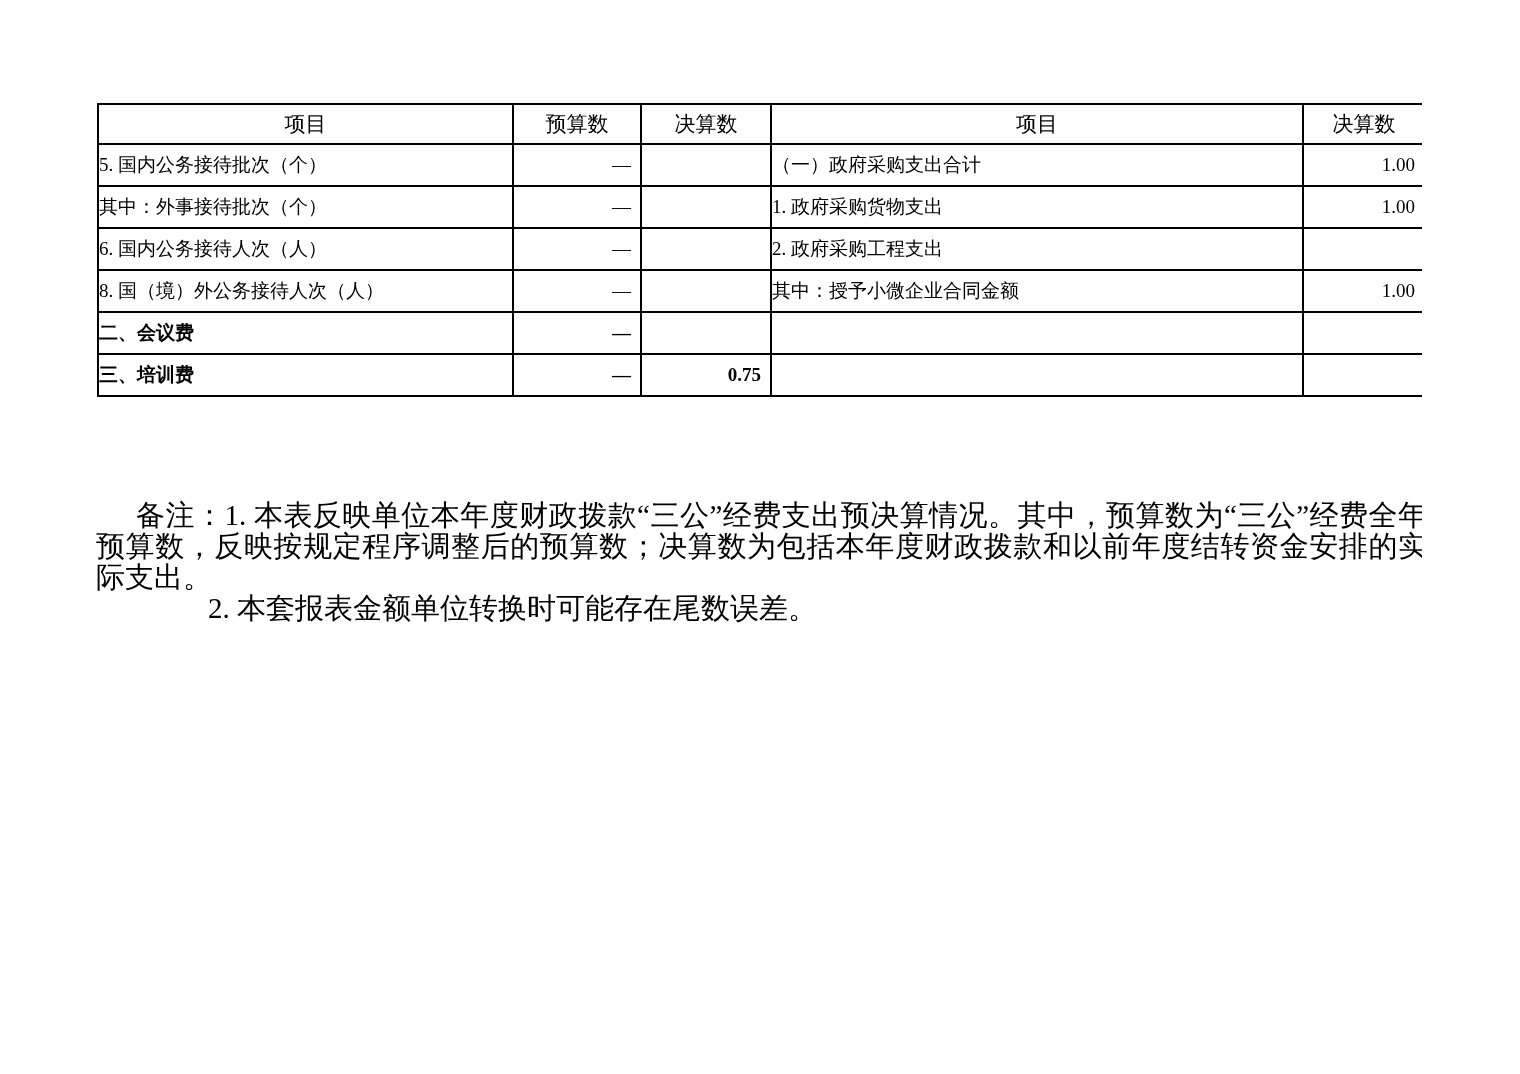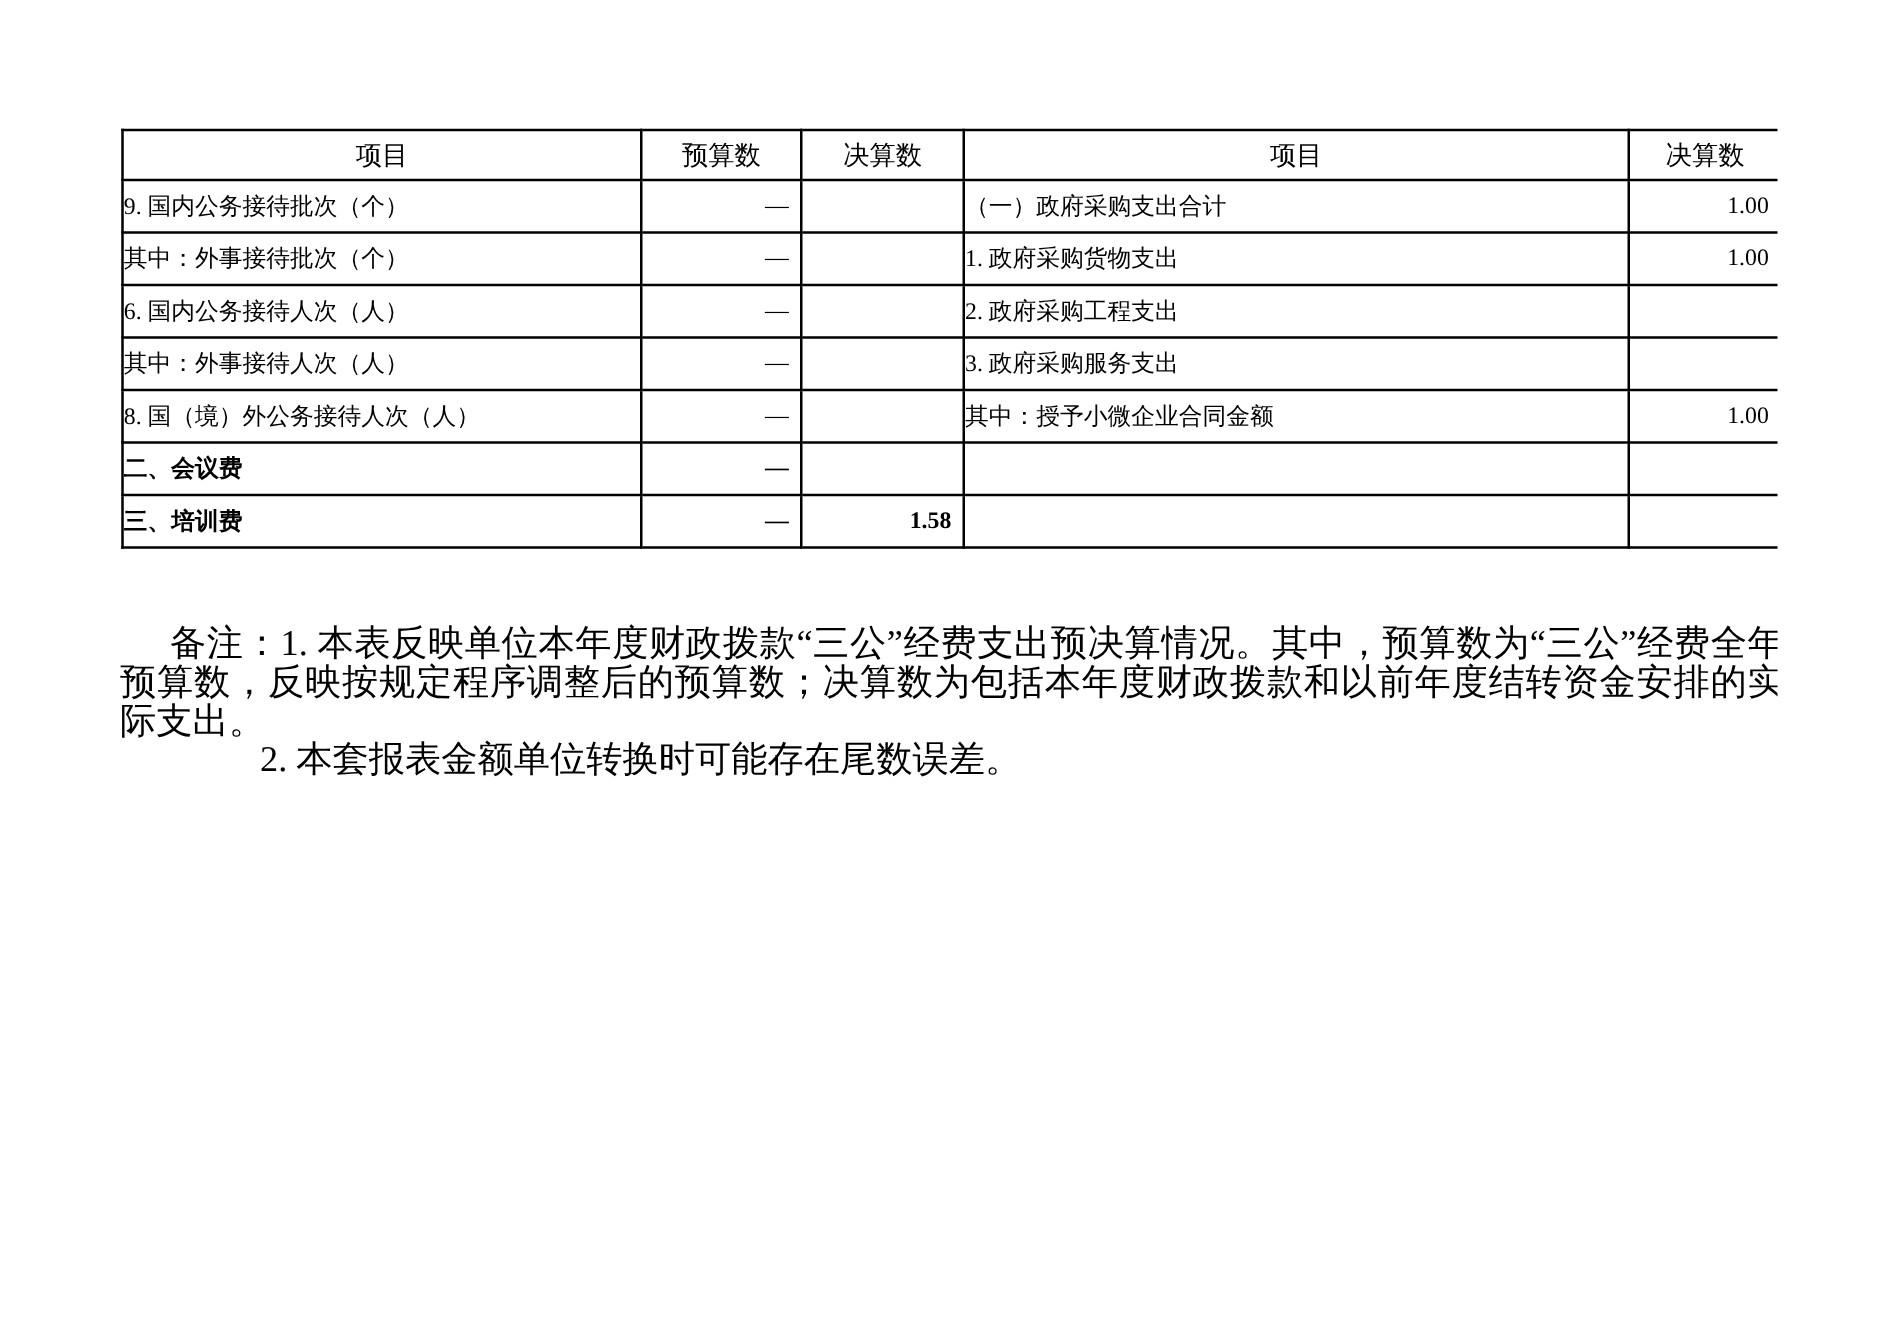--- a/index.html
+++ b/index.html
@@ -103,65 +103,58 @@
       <tr>
         <th class="head">项目</th>
         <th class="head">预算数</th>
         <th class="head">决算数</th>
         <th class="head">项目</th>
         <th class="head">决算数</th>
       </tr>
     </thead>
     <tbody>
       <tr>
-        <td class="item pl-num">9. 国内公务接待批次（个）</td>
+        <td class="item pl-num">5. 国内公务接待批次（个）</td>
         <td class="num">—</td>
         <td class="num"></td>
         <td class="item pr-paren">（一）政府采购支出合计</td>
         <td class="num">1.00</td>
       </tr>
       <tr>
         <td class="item pl-sub">其中：外事接待批次（个）</td>
         <td class="num">—</td>
         <td class="num"></td>
         <td class="item pr-num">1. 政府采购货物支出</td>
         <td class="num">1.00</td>
       </tr>
       <tr>
         <td class="item pl-num">6. 国内公务接待人次（人）</td>
         <td class="num">—</td>
         <td class="num"></td>
         <td class="item pr-num">2. 政府采购工程支出</td>
         <td class="num"></td>
       </tr>
       <tr>
-        <td class="item pl-sub">其中：外事接待人次（人）</td>
-        <td class="num">—</td>
-        <td class="num"></td>
-        <td class="item pr-num">3. 政府采购服务支出</td>
-        <td class="num"></td>
-      </tr>
-      <tr>
         <td class="item pl-num">8. 国（境）外公务接待人次（人）</td>
         <td class="num">—</td>
         <td class="num"></td>
         <td class="item pr-sub">其中：授予小微企业合同金额</td>
         <td class="num">1.00</td>
       </tr>
       <tr>
         <td class="item pl-sec bold">二、会议费</td>
         <td class="num bold">—</td>
         <td class="num bold"></td>
         <td class="item pr-paren"></td>
         <td class="num"></td>
       </tr>
       <tr>
         <td class="item pl-sec bold">三、培训费</td>
         <td class="num bold">—</td>
-        <td class="num bold">1.58</td>
+        <td class="num bold">0.75</td>
         <td class="item pr-paren"></td>
         <td class="num"></td>
       </tr>
     </tbody>
   </table>
 
   <div class="notes">
     <p class="note1">备注：1. 本表反映单位本年度财政拨款“三公”经费支出预决算情况。其中，预算数为“三公”经费全年预算数，反映按规定程序调整后的预算数；决算数为包括本年度财政拨款和以前年度结转资金安排的实际支出。</p>
     <p class="note2">2. 本套报表金额单位转换时可能存在尾数误差。</p>
   </div>

